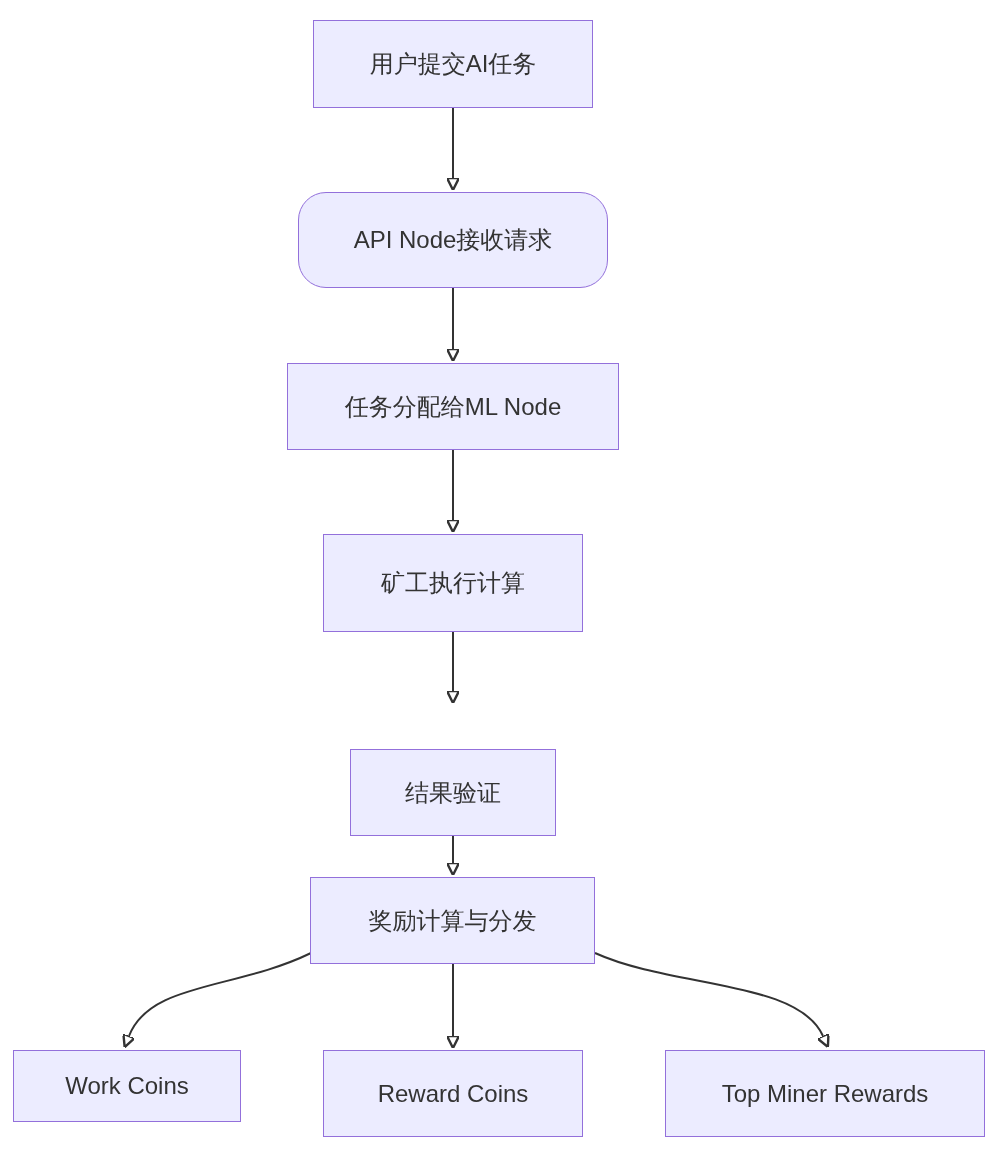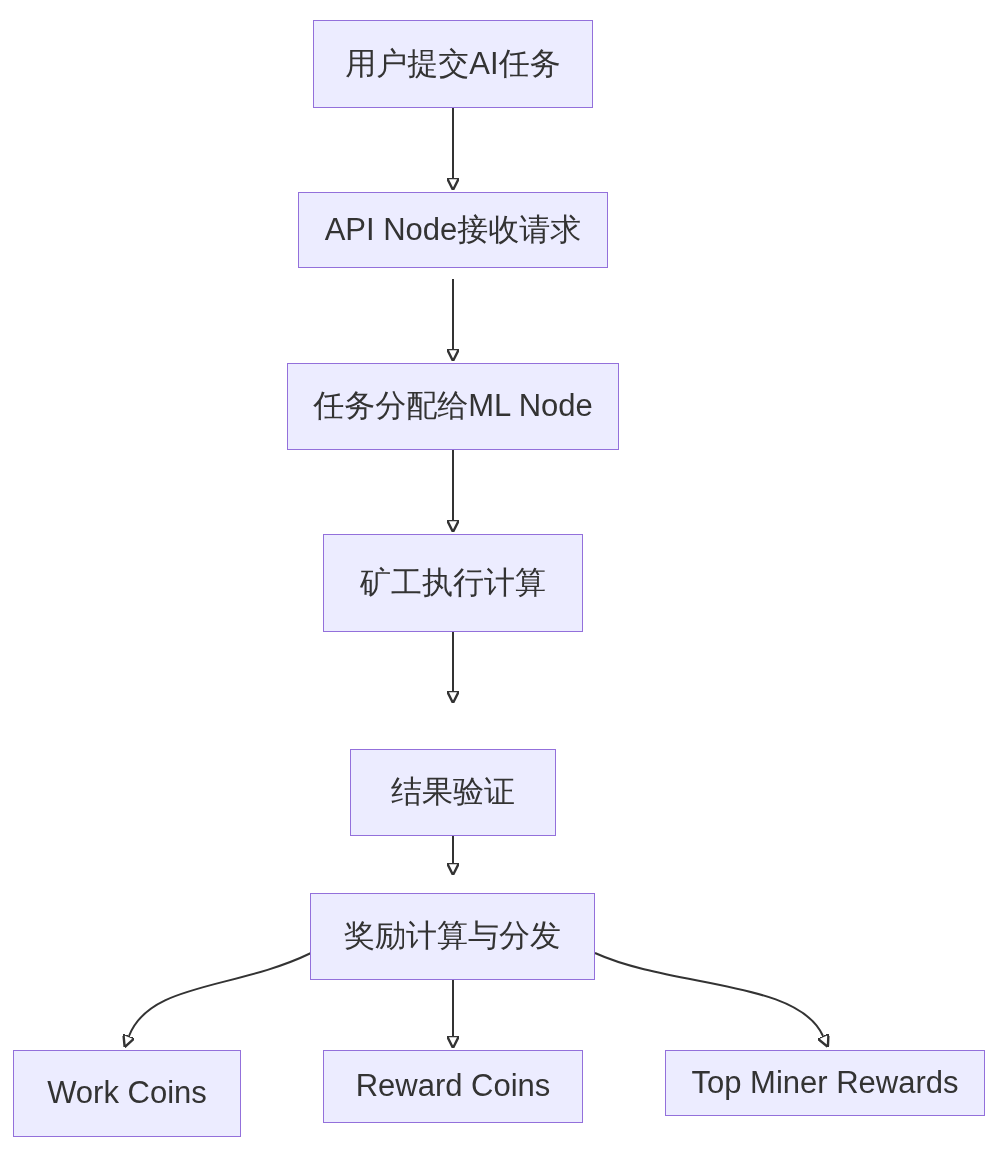--- a/index.html
+++ b/index.html
@@ -35,34 +35,34 @@
   }
   .node {
     position: absolute;
     background: var(--node-fill);
     border: 1.5px solid var(--node-border);
     display: flex;
     align-items: center;
     justify-content: center;
     text-align: center;
     color: var(--text-color);
-    font-size: 31px;
+    font-size: 24px;
     line-height: 1.25;
     white-space: nowrap;
   }
   
   .n0 { left: 313px; top:   20px; width: 280px; height: 88px; }
-  .n1 { left: 298px; top:  192px; width: 310px; height: 76px; }
+  .n1 { left: 298px; top:  192px; width: 310px; height: 96px; border-radius: 28px; }
   .n2 { left: 287px; top:  363px; width: 332px; height: 87px; }
   .n3 { left: 323px; top:  534px; width: 260px; height: 98px; }
   .n4 { left: 350px; top:  705px; width: 206px; height: 87px; margin-top: 44px; }
-  .n5 { left: 310px; top:  877px; width: 285px; height: 87px; margin-top: 16px; }
-  .n6 { left:  13px; top: 1050px; width: 228px; height: 87px; }
-  .n7 { left: 323px; top: 1050px; width: 260px; height: 73px; }
-  .n8 { left: 665px; top: 1050px; width: 320px; height: 66px; }
+  .n5 { left: 310px; top:  877px; width: 285px; height: 87px; }
+  .n6 { left:  13px; top: 1050px; width: 228px; height: 72px; }
+  .n7 { left: 323px; top: 1050px; width: 260px; height: 87px; }
+  .n8 { left: 665px; top: 1050px; width: 320px; height: 87px; }
 </style>
 </head>
 <body>
 
 <div class="canvas">
 
   <svg class="edges" width="1000" height="1150" viewBox="0 0 1000 1150" xmlns="http://www.w3.org/2000/svg">
     <defs>
       <marker id="arrowhead" viewBox="0 0 10 10" refX="0" refY="5" markerWidth="12" markerHeight="12" markerUnits="userSpaceOnUse" orient="auto">
         <path d="M0,0 L10,5 L0,10 z" fill="#333333" stroke="none"></path>

